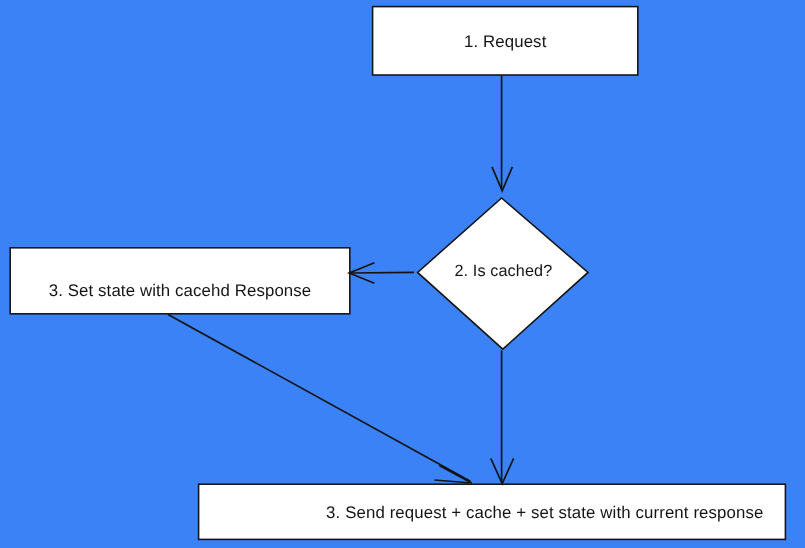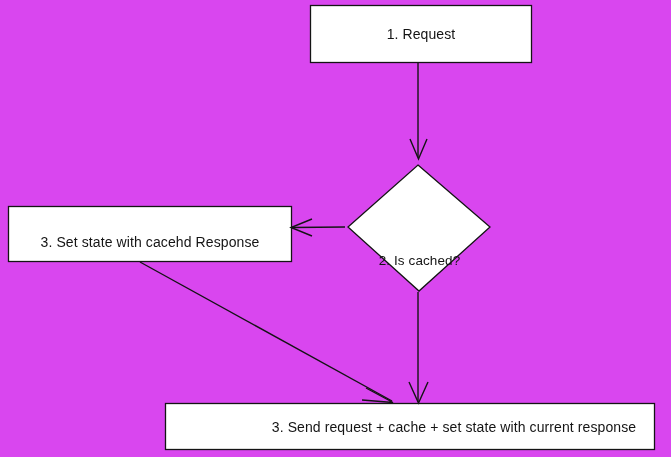--- a/index.html
+++ b/index.html
@@ -4,21 +4,21 @@
 <style>
   html, body {
     margin: 0;
     padding: 0;
     background: #ffffff;
   }
   #canvas {
     position: relative;
     width: 671px;
     height: 457px;
-    background: #d946ef;
+    background: #3b82f6;
     overflow: hidden;
     font-family: "Liberation Sans", sans-serif;
   }
   #flow-svg {
     position: absolute;
     left: 0;
     top: 0;
     width: 671px;
     height: 457px;
   }
@@ -27,21 +27,21 @@
     color: #141414;
     font-family: "Liberation Sans", sans-serif;
     font-size: 14px;
     line-height: 16px;
     text-align: center;
     white-space: nowrap;
     letter-spacing: 0.1px;
     user-select: none;
   }
   .node-label.n1 { left: 310px; top: 26px; width: 222px; }
-  .node-label.n2 { left: 349px; top: 218px; width: 141px; font-size: 13.5px; margin-top: 35px; }
+  .node-label.n2 { left: 349px; top: 218px; width: 141px; font-size: 13.5px; }
   .node-label.n3 { left: 8px;   top: 234px; width: 284px; }
   .node-label.n4 { left: 165px; top: 419px; width: 490px; padding-left: 44px; }
 </style>
 </head>
 <body>
 
 <div id="canvas">
 
   <svg id="flow-svg" viewBox="0 0 671 457">
 

